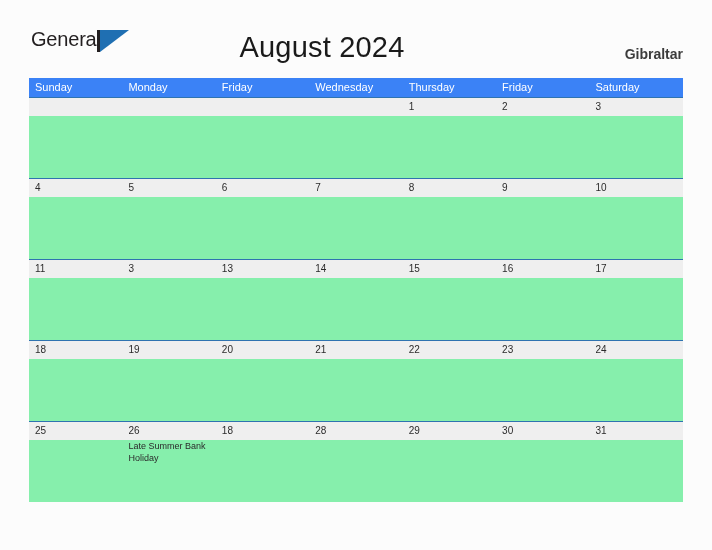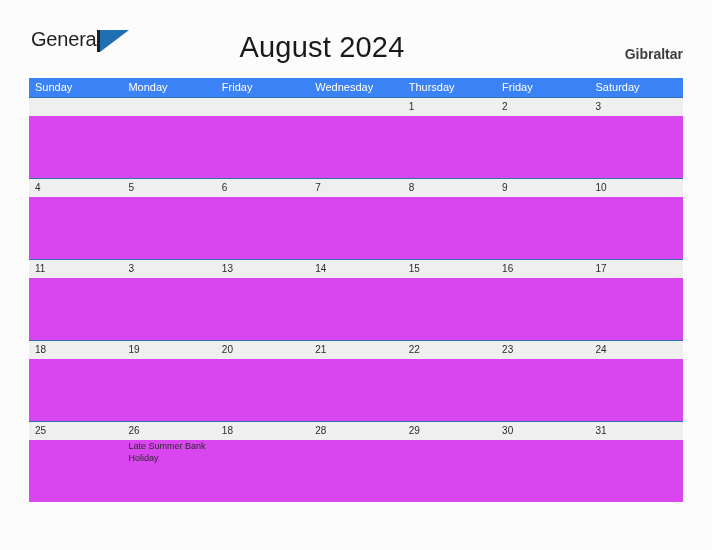--- a/index.html
+++ b/index.html
@@ -137,21 +137,21 @@
     width: 654px;
     height: 19px;
     background: #efefef;
     border-top: 1px solid #2f73b0;
     box-sizing: border-box;
   }
   .week-body {
     display: flex;
     width: 654px;
     height: 62px;
-    background: #d946ef;
+    background: #86efac;
   }
 
   .daycell-num {
     flex: 1 1 0;
     font-size: 10px;
     color: #2b2b2b;
     line-height: 18px;
     padding-left: 6px;
     box-sizing: border-box;
     overflow: hidden;

